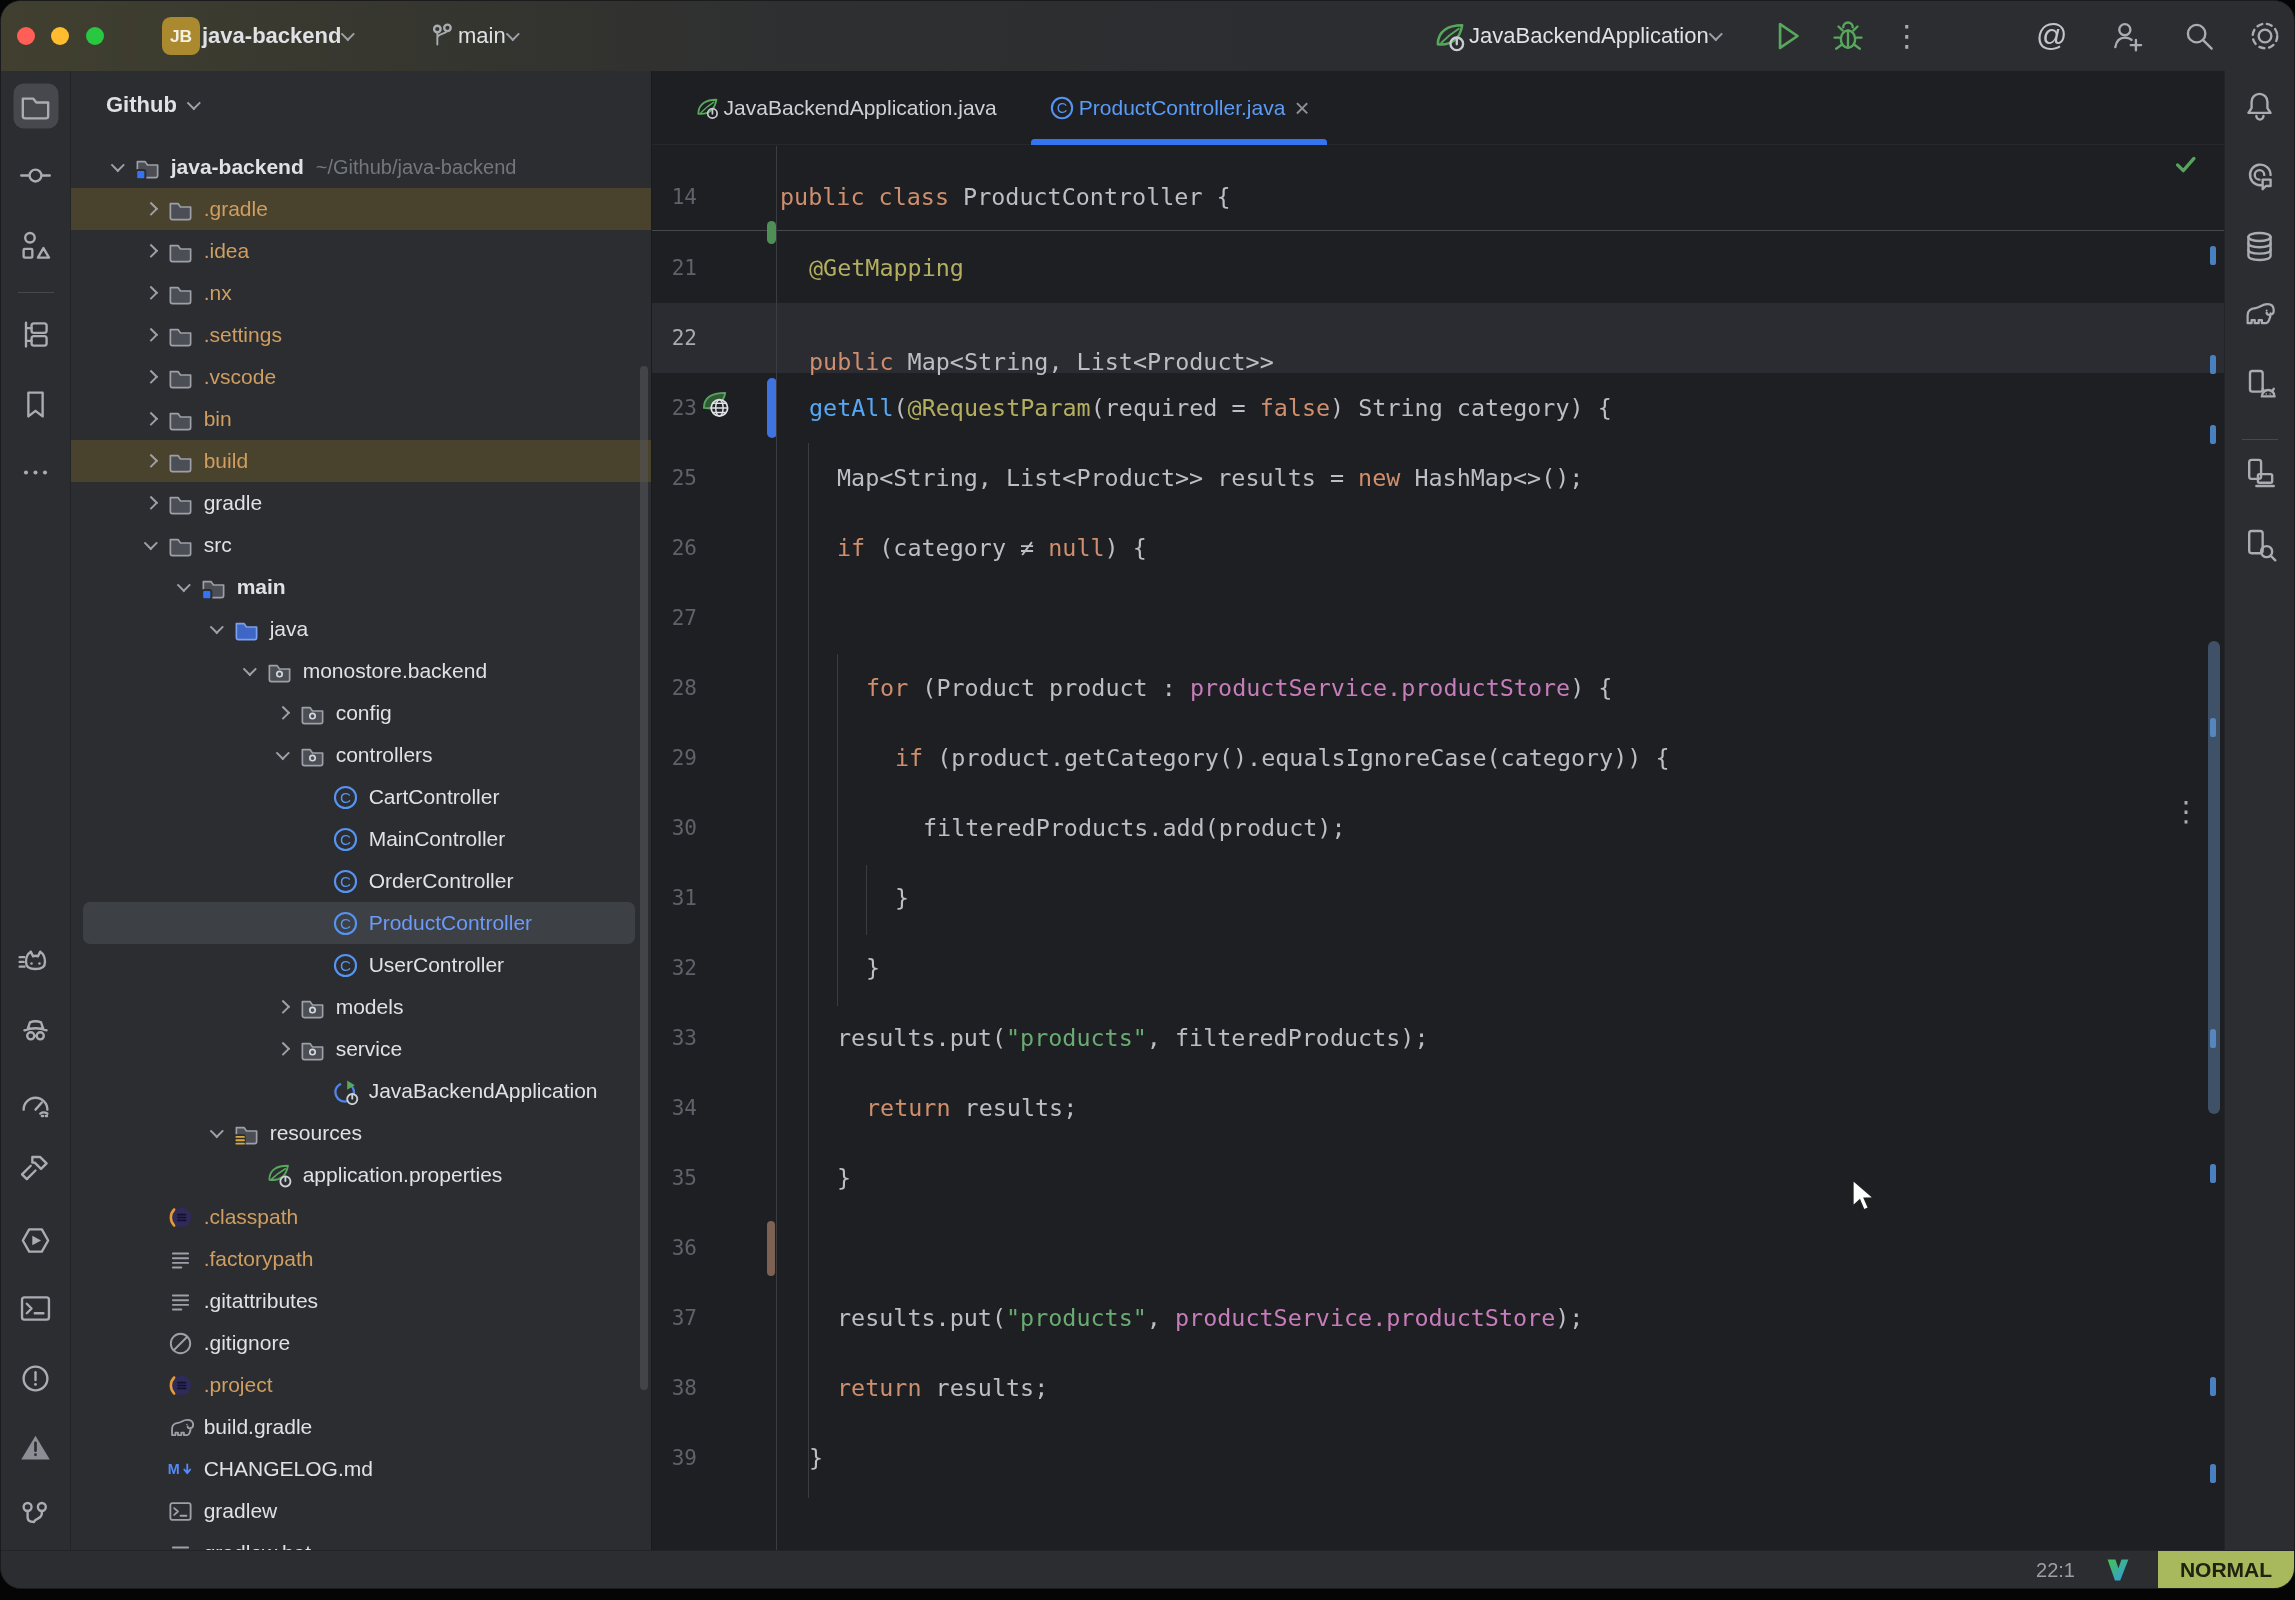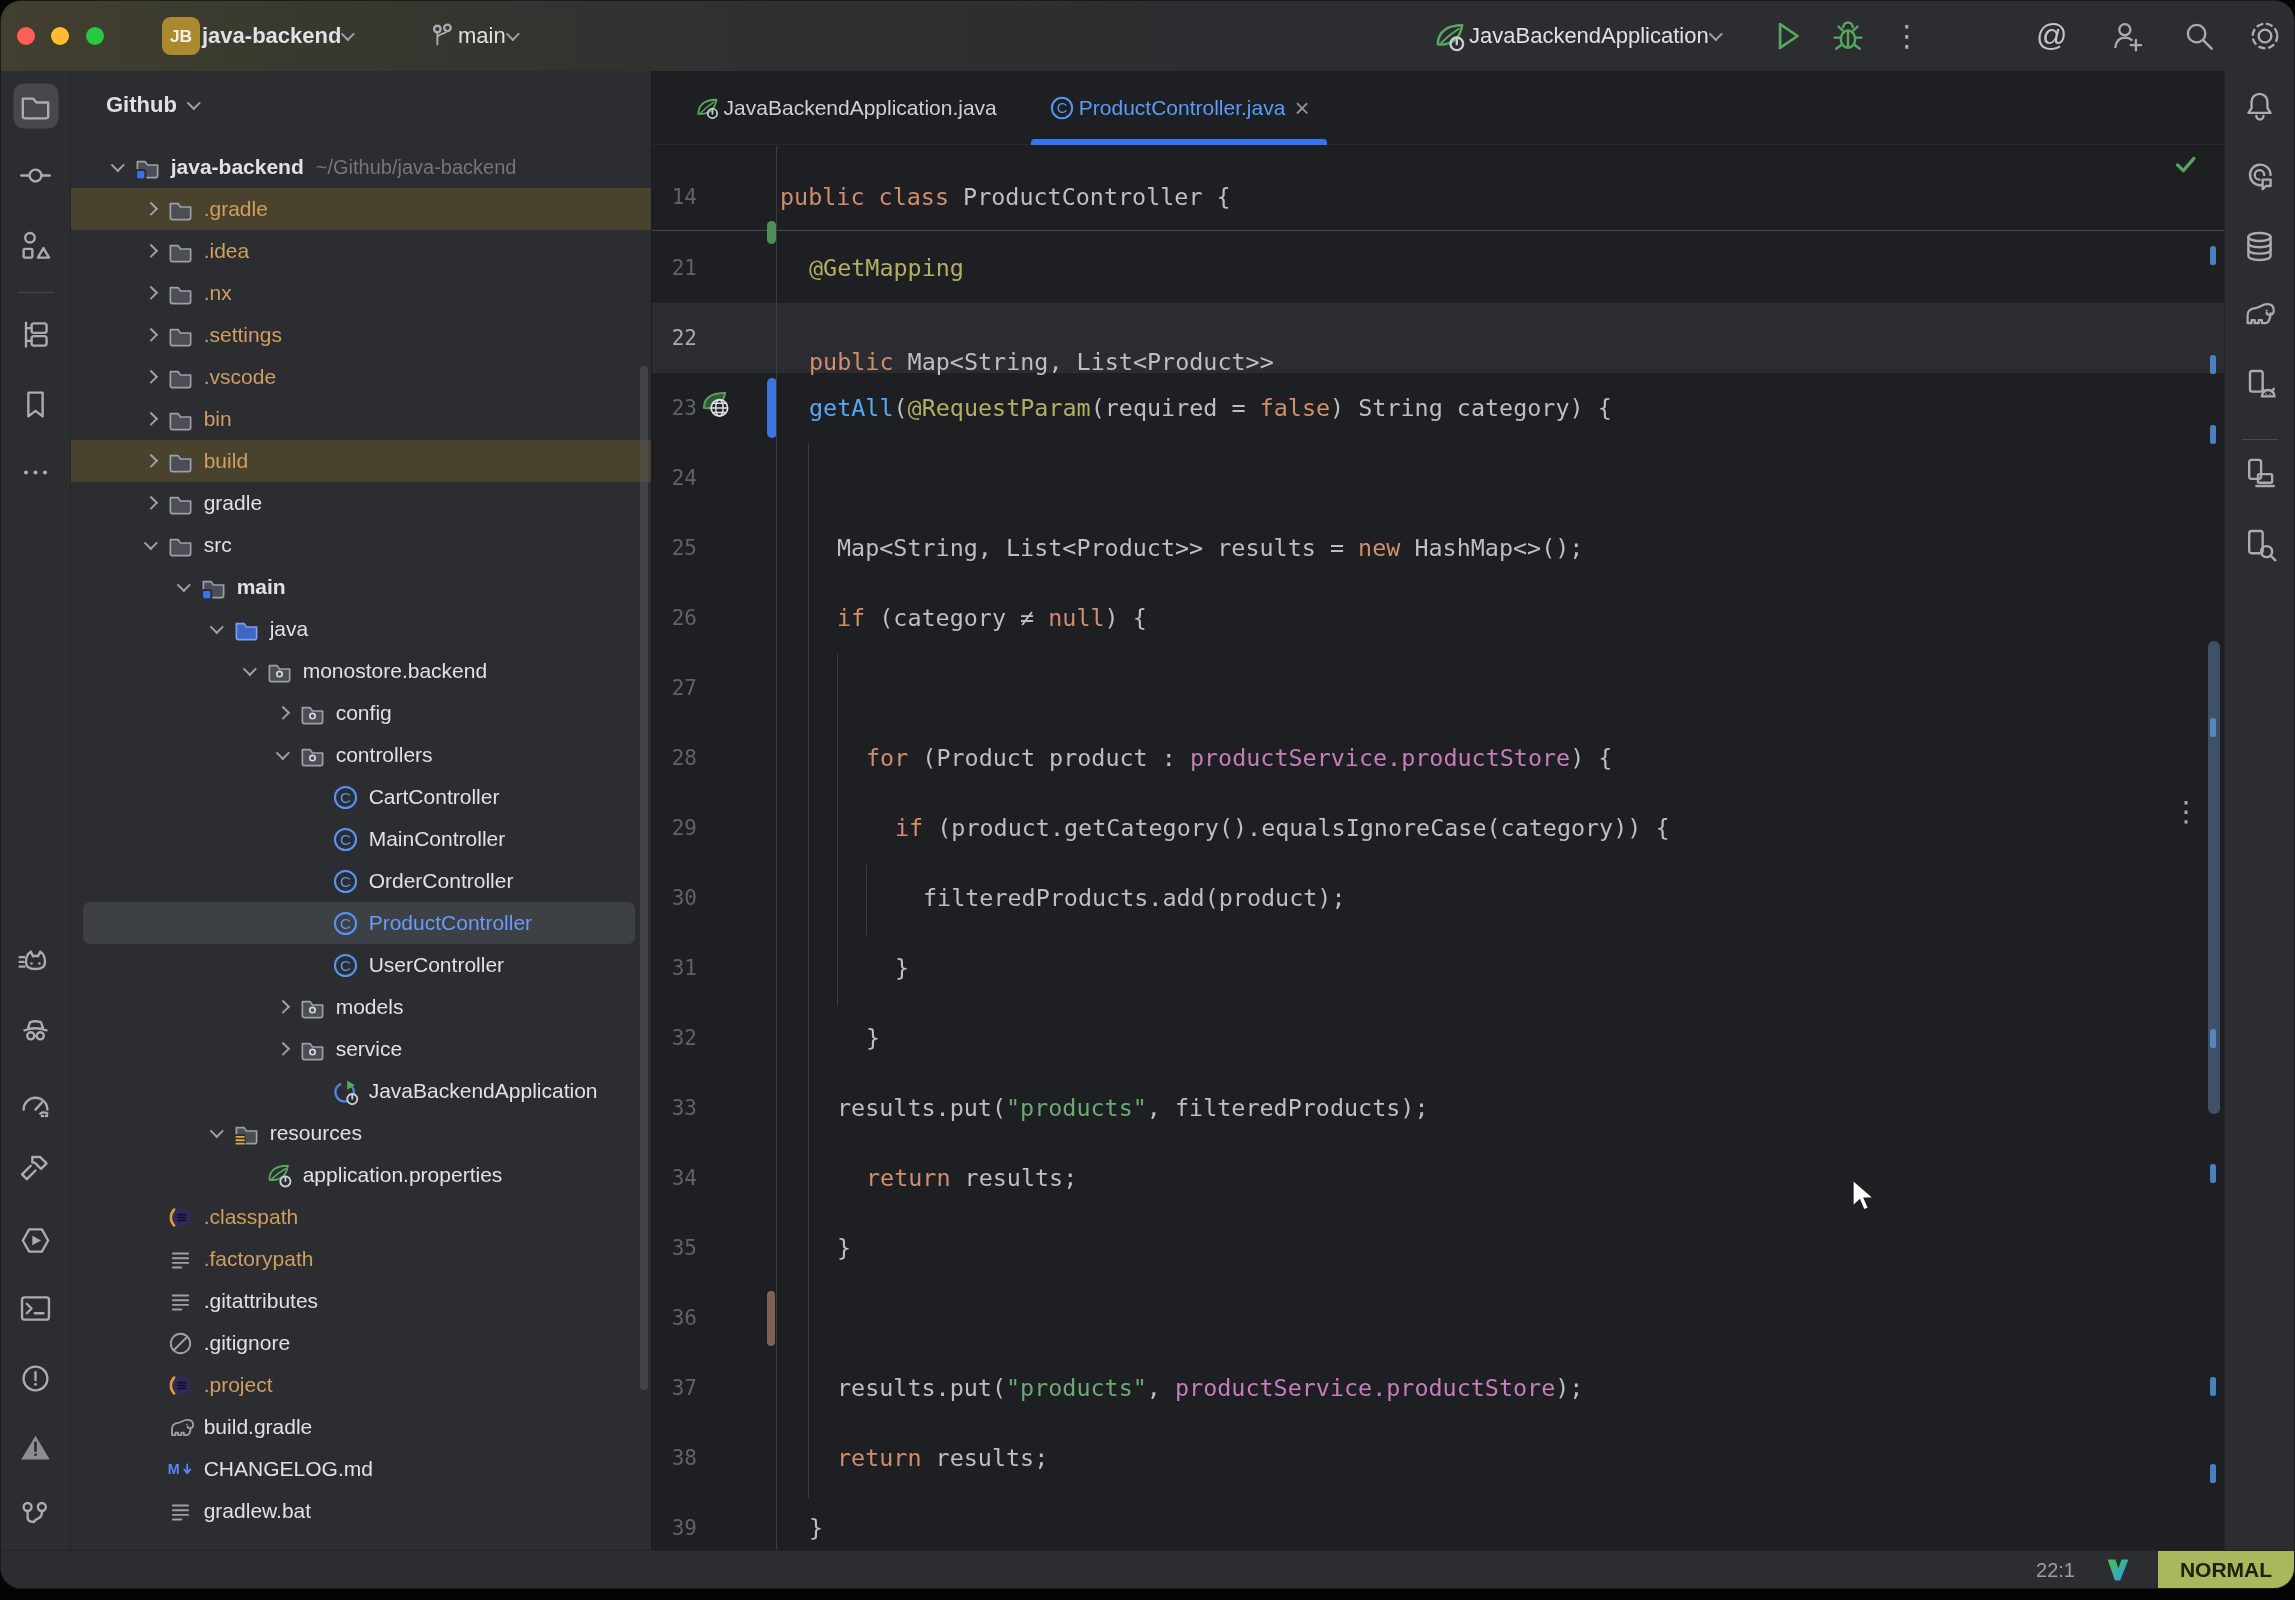--- a/index.html
+++ b/index.html
@@ -618,20 +618,30 @@
                 <text x="1" y="21" font-size="17" font-weight="bold" font-family="Liberation Sans,sans-serif" fill="#548af7" stroke="none">M</text>
                 <path d="M24 10v9M20.5 16l3.5 4.5L27.5 16" stroke="#548af7" stroke-width="2.2"></path>
               </svg>
             </span>
             <span class="">CHANGELOG.md</span>
           </div>
           <div class="trow" style="padding-left: 65px;">
             <span class="chev"></span>
             <span class="ic">
               <svg width="27" height="27" viewBox="0 0 32 32" fill="none" stroke="#a9acb2" stroke-width="3" stroke-linecap="round" stroke-linejoin="round">
+                <rect x="4" y="6" width="24" height="20" rx="2.5" stroke="#9da0a8" stroke-width="2.2"></rect>
+                <path d="M8.5 12l4.5 4-4.5 4M16 21h7" stroke="#9da0a8" stroke-width="2.2"></path>
+              </svg>
+            </span>
+            <span class="">gradlew</span>
+          </div>
+          <div class="trow" style="padding-left: 65px;">
+            <span class="chev"></span>
+            <span class="ic">
+              <svg width="27" height="27" viewBox="0 0 32 32" fill="none" stroke="#a9acb2" stroke-width="3" stroke-linecap="round" stroke-linejoin="round">
                 <path d="M7 9h18M7 14.5h18M7 20h18M7 25.5h10" stroke="#9da0a8" stroke-width="2.3"></path>
               </svg>
             </span>
             <span class="">gradlew.bat</span>
           </div>
         </div>
       <div class="pscroll"></div>
     </div>
 
     <div class="editor">
@@ -678,24 +688,20 @@
           <div class="crow">
             <span class="ln">23</span>
             <span class="gico"><svg width="31" height="31" viewBox="0 0 32 32" fill="none" stroke="#a9acb2" stroke-width="3" stroke-linecap="round" stroke-linejoin="round">
                 <path d="M3 19C3 8 11 3.5 25 3.5 23 14.5 15 21 3 19z" fill="#2f5a35" stroke="#5aa060" stroke-width="2"></path>
                 <circle cx="19" cy="19" r="8.5" fill="#24262a" stroke="#dfe2e6" stroke-width="1.8"></circle>
                 <ellipse cx="19" cy="19" rx="3.8" ry="8.5" stroke="#dfe2e6" stroke-width="1.5"></ellipse>
                 <path d="M10.8 19h16.4M12 14.2h14M12 23.8h14" stroke="#dfe2e6" stroke-width="1.5"></path>
               </svg></span>
             <div class="gmark" style="top: 5.2px; height: 60px; width: 9.6px; background: rgb(63, 116, 224);"></div>
             <div class="ct" style="padding-left: 29px;"><span class="m">getAll</span><span class="p">(</span><span class="an">@RequestParam</span><span class="p">(required = </span><span class="k">false</span><span class="p">) String category) {</span></div>
-          </div>
-          <div class="crow">
-            <span class="ln">24</span>
-            <div class="ct" style="padding-left: 0px;"></div>
           </div>
           <div class="crow">
             <span class="ln">25</span>
             <div class="ct" style="padding-left: 57px;"><span class="p">Map&lt;String, List&lt;Product&gt;&gt; results = </span><span class="k">new</span><span class="p"> HashMap&lt;&gt;();</span></div>
           </div>
           <div class="crow">
             <span class="ln">26</span>
             <div class="ct" style="padding-left: 57px;"><span class="k">if</span><span class="p"> (category ≠ </span><span class="k">null</span><span class="p">) {</span></div>
           </div>
           <div class="crow">

